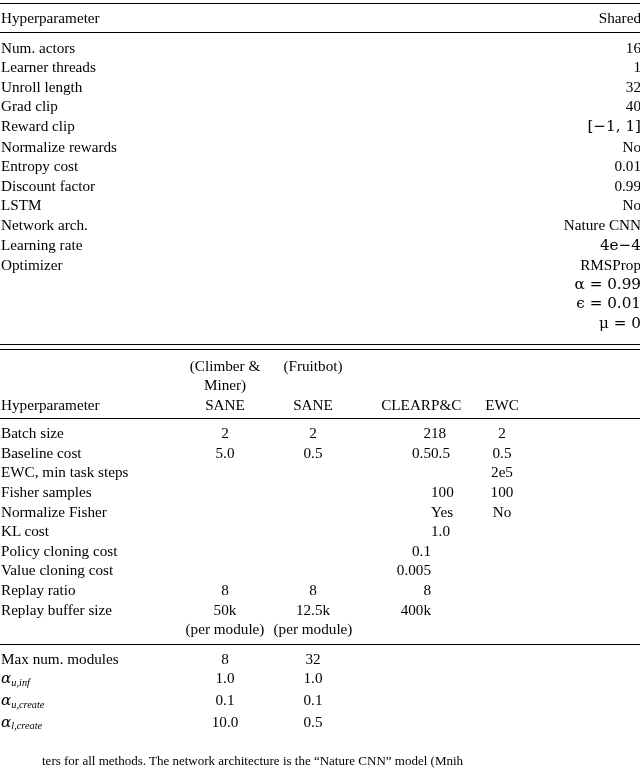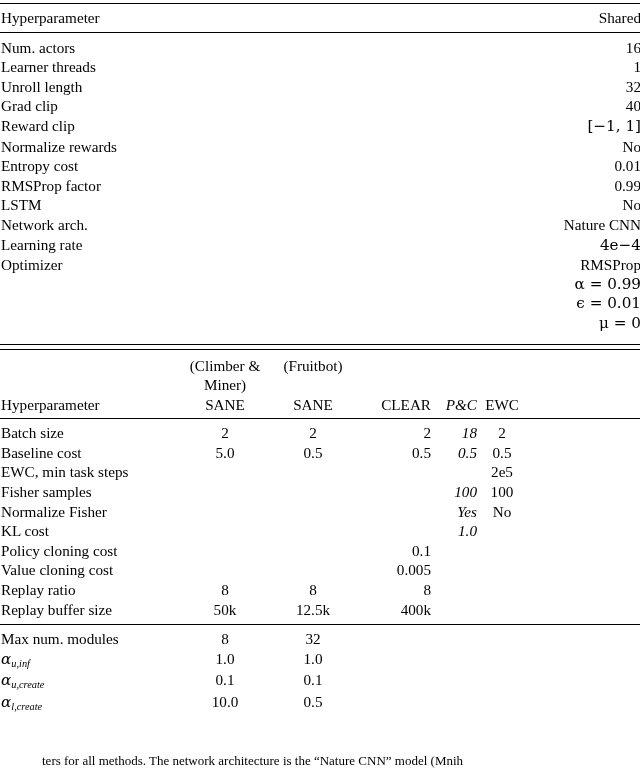--- a/index.html
+++ b/index.html
@@ -61,21 +61,21 @@
 
   
   .t1 .c-name { width: 420px; text-align: left; padding-left: 1px; }
   .t1 .c-val  { width: 220px; text-align: right; padding-right: 13px; }
 
   
   .t2 .c-name  { width: 180px; text-align: left; padding-left: 1px; }
   .t2 .c-sane1 { width: 88px;  text-align: center; }
   .t2 .c-sane2 { width: 88px;  text-align: center; margin-left: 40px; }
   .t2 .c-clear { width: 74px;  text-align: right; }
-  .t2 .c-pc    { width: 46px;  text-align: right; font-style: italic; }
+  .t2 .c-pc    { width: 46px;  text-align: left; }
   .t2 .c-ewc   { width: 50px;  text-align: center; }
   .t2 .c-pad   { width: 114px; }
 
   .hdr-sub { line-height: 18px; padding-left: 8px; }
   sub.sb {
     font-size: 0.68em;
     font-style: italic;
     vertical-align: baseline;
     position: relative;
     top: 0.28em;
@@ -146,21 +146,21 @@
       </tr>
       <tr>
         <td class="c-name">Normalize rewards</td>
         <td class="c-val">No</td>
       </tr>
       <tr>
         <td class="c-name">Entropy cost</td>
         <td class="c-val">0.01</td>
       </tr>
       <tr>
-        <td class="c-name">RMSProp factor</td>
+        <td class="c-name">Discount factor</td>
         <td class="c-val">0.99</td>
       </tr>
       <tr>
         <td class="c-name">LSTM</td>
         <td class="c-val">No</td>
       </tr>
       <tr>
         <td class="c-name">Network arch.</td>
         <td class="c-val">Nature CNN</td>
       </tr>
@@ -303,20 +303,29 @@
       </tr>
       <tr>
         <td class="c-name">Replay buffer size</td>
         <td class="c-sane1">50k</td>
         <td class="c-sane2">12.5k</td>
         <td class="c-clear">400k</td>
         <td class="c-pc"></td>
         <td class="c-ewc"></td>
         <td class="c-pad"></td>
       </tr>
+      <tr>
+        <td class="c-name"></td>
+        <td class="c-sane1">(per module)</td>
+        <td class="c-sane2">(per module)</td>
+        <td class="c-clear"></td>
+        <td class="c-pc"></td>
+        <td class="c-ewc"></td>
+        <td class="c-pad"></td>
+      </tr>
     </tbody>
   </table>
 
   <div class="spacer-5"></div>
   <div class="rule-mid"></div>
   <div class="spacer-4"></div>
 
   <table class="tbl t2">
     <tbody>
       <tr>

